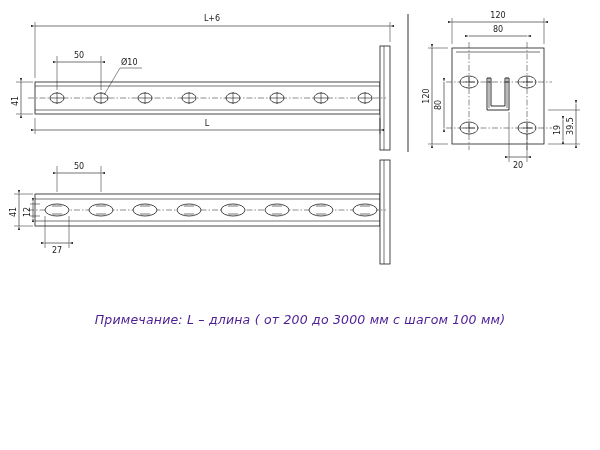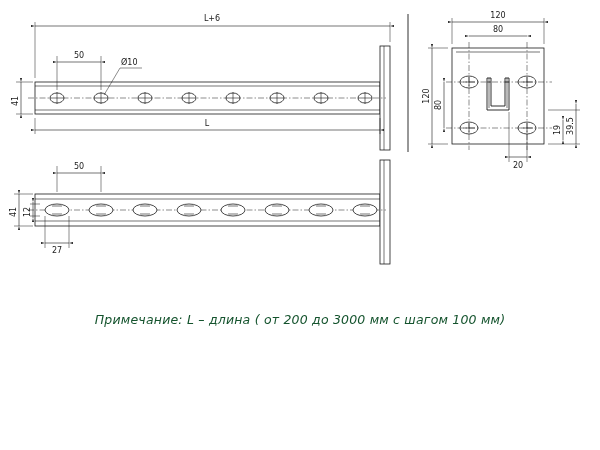--- a/index.html
+++ b/index.html
@@ -27,21 +27,21 @@
   }
   .note {
     position: absolute;
     left: 0;
     top: 312px;
     width: 600px;
     text-align: center;
     font-family: "DejaVu Sans", sans-serif;
     font-size: 12.5px;
     font-style: italic;
-    color: #14532d;
+    color: #4c1d95;
     letter-spacing: 0.2px;
   }
 </style>
 </head>
 <body>
 
 <div id="stage">
 
   <svg id="drawing" viewBox="0 0 600 450">
     <defs>

